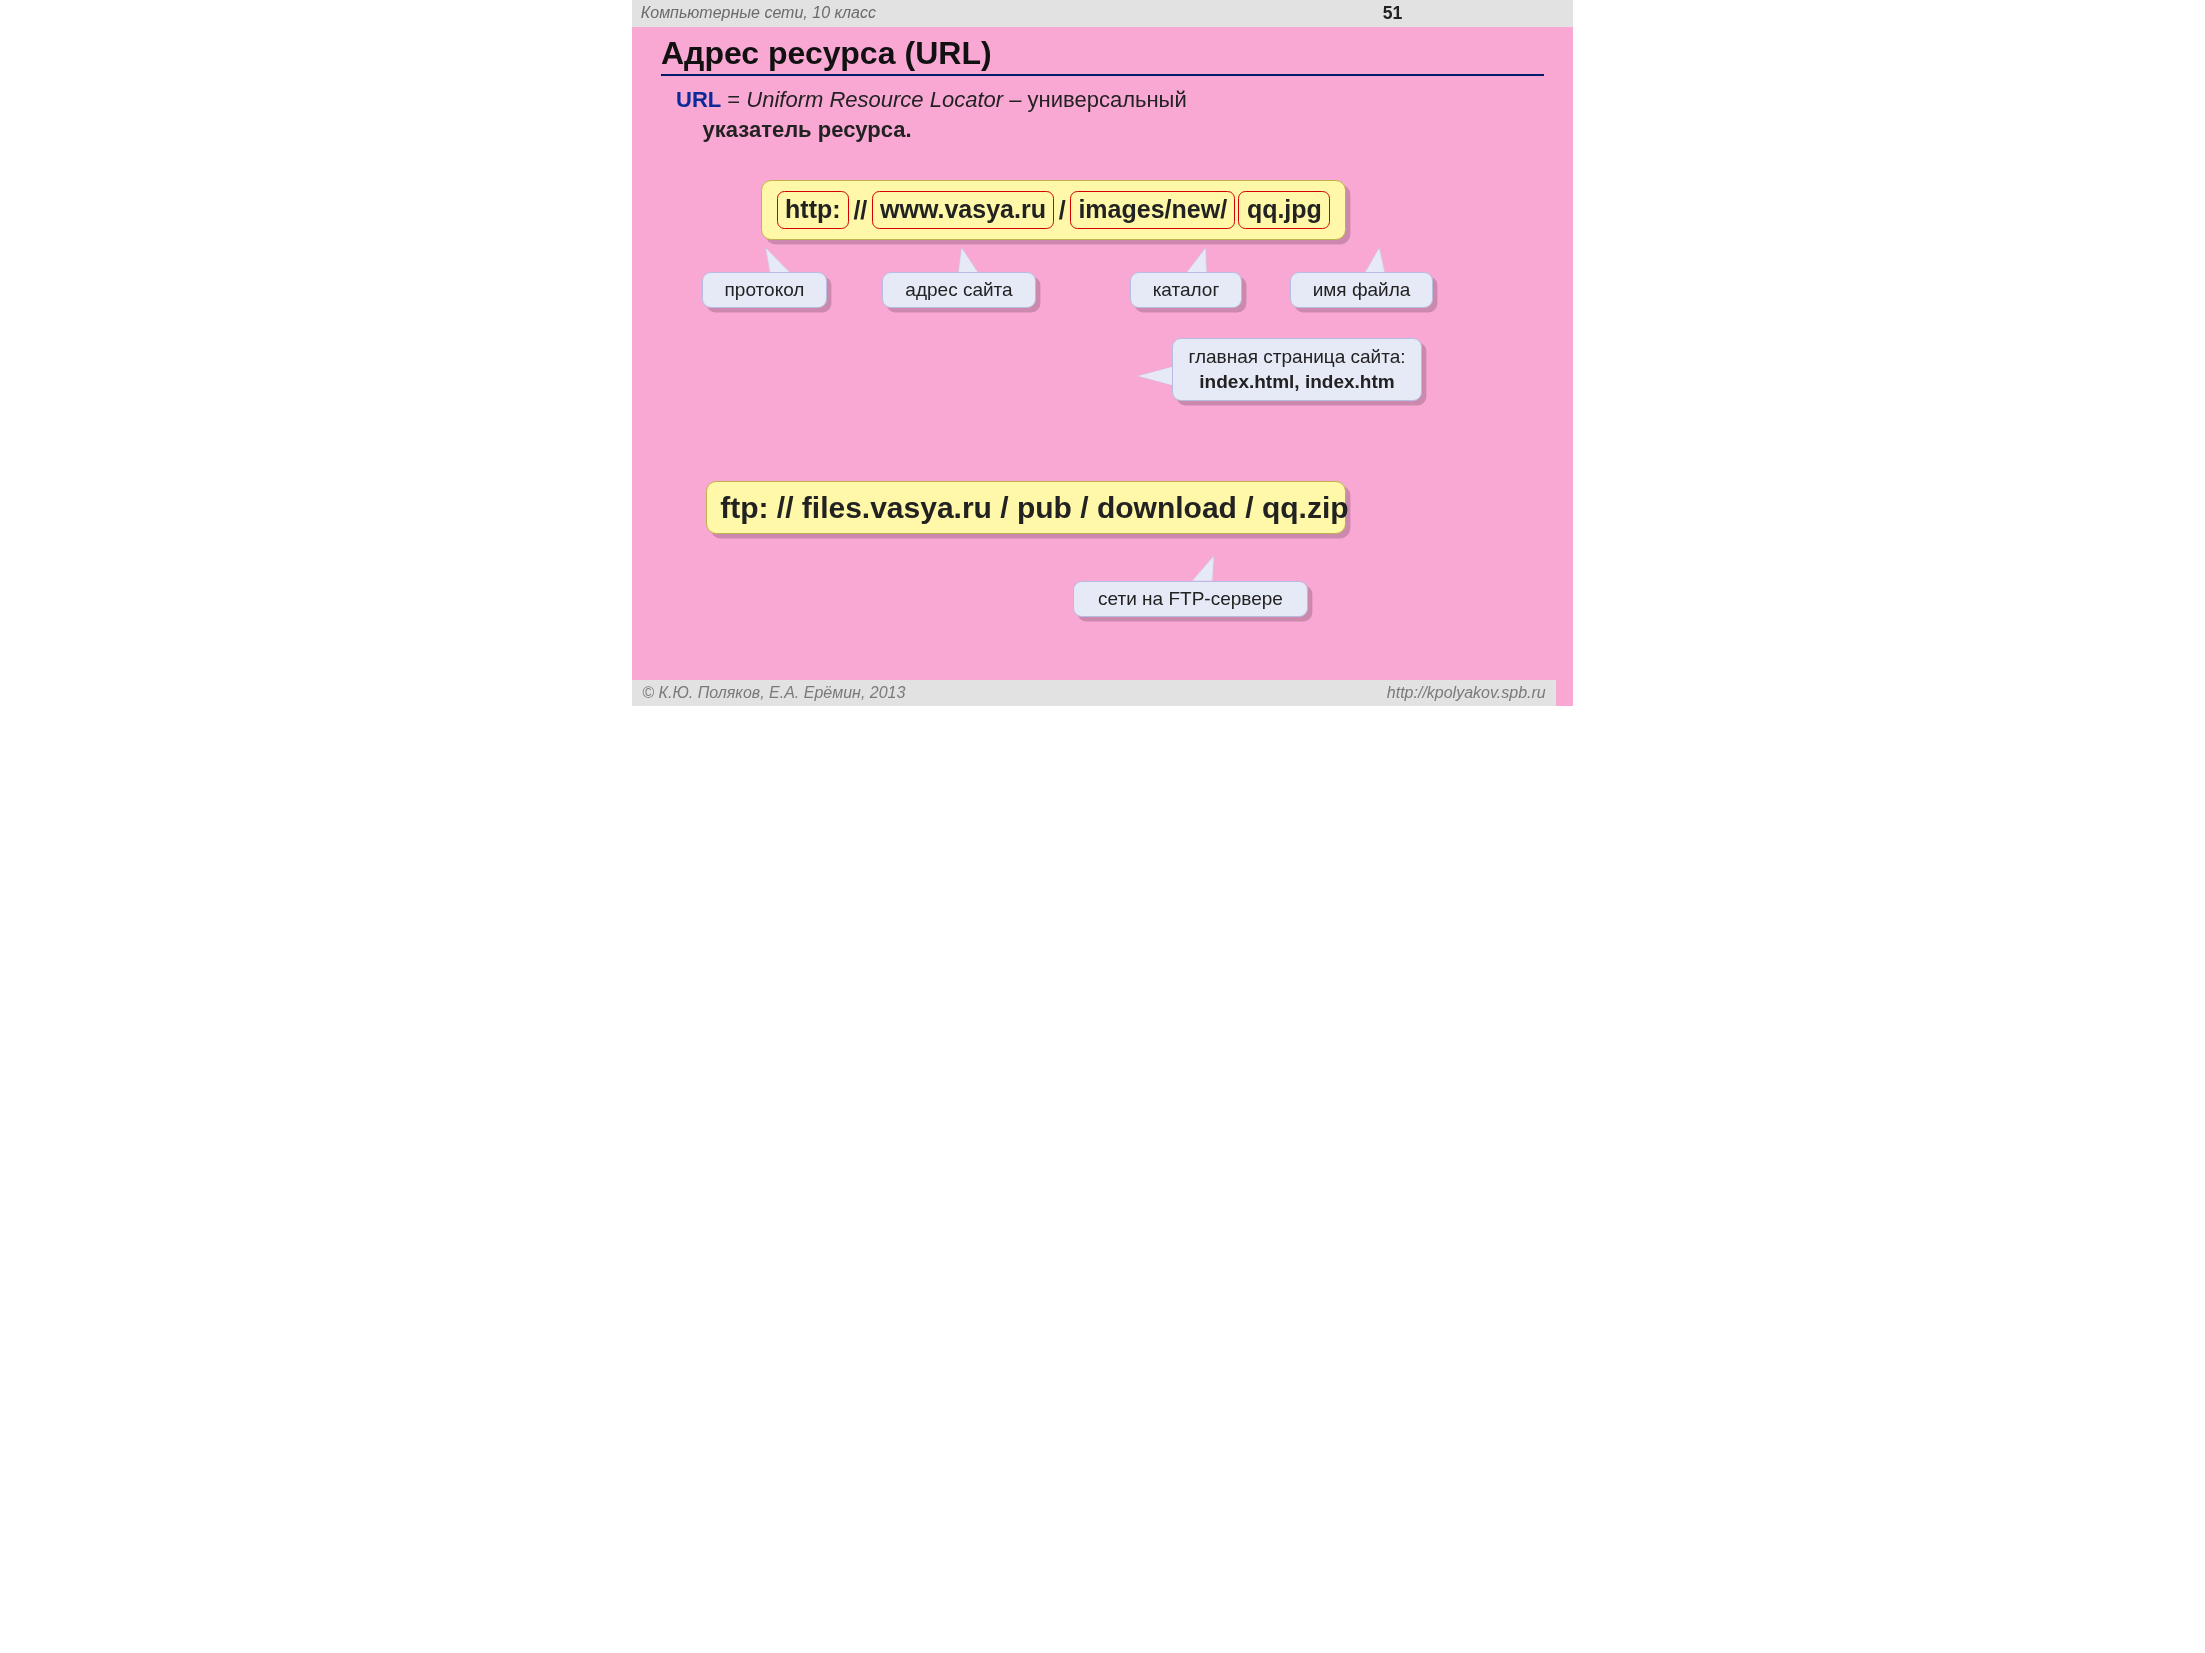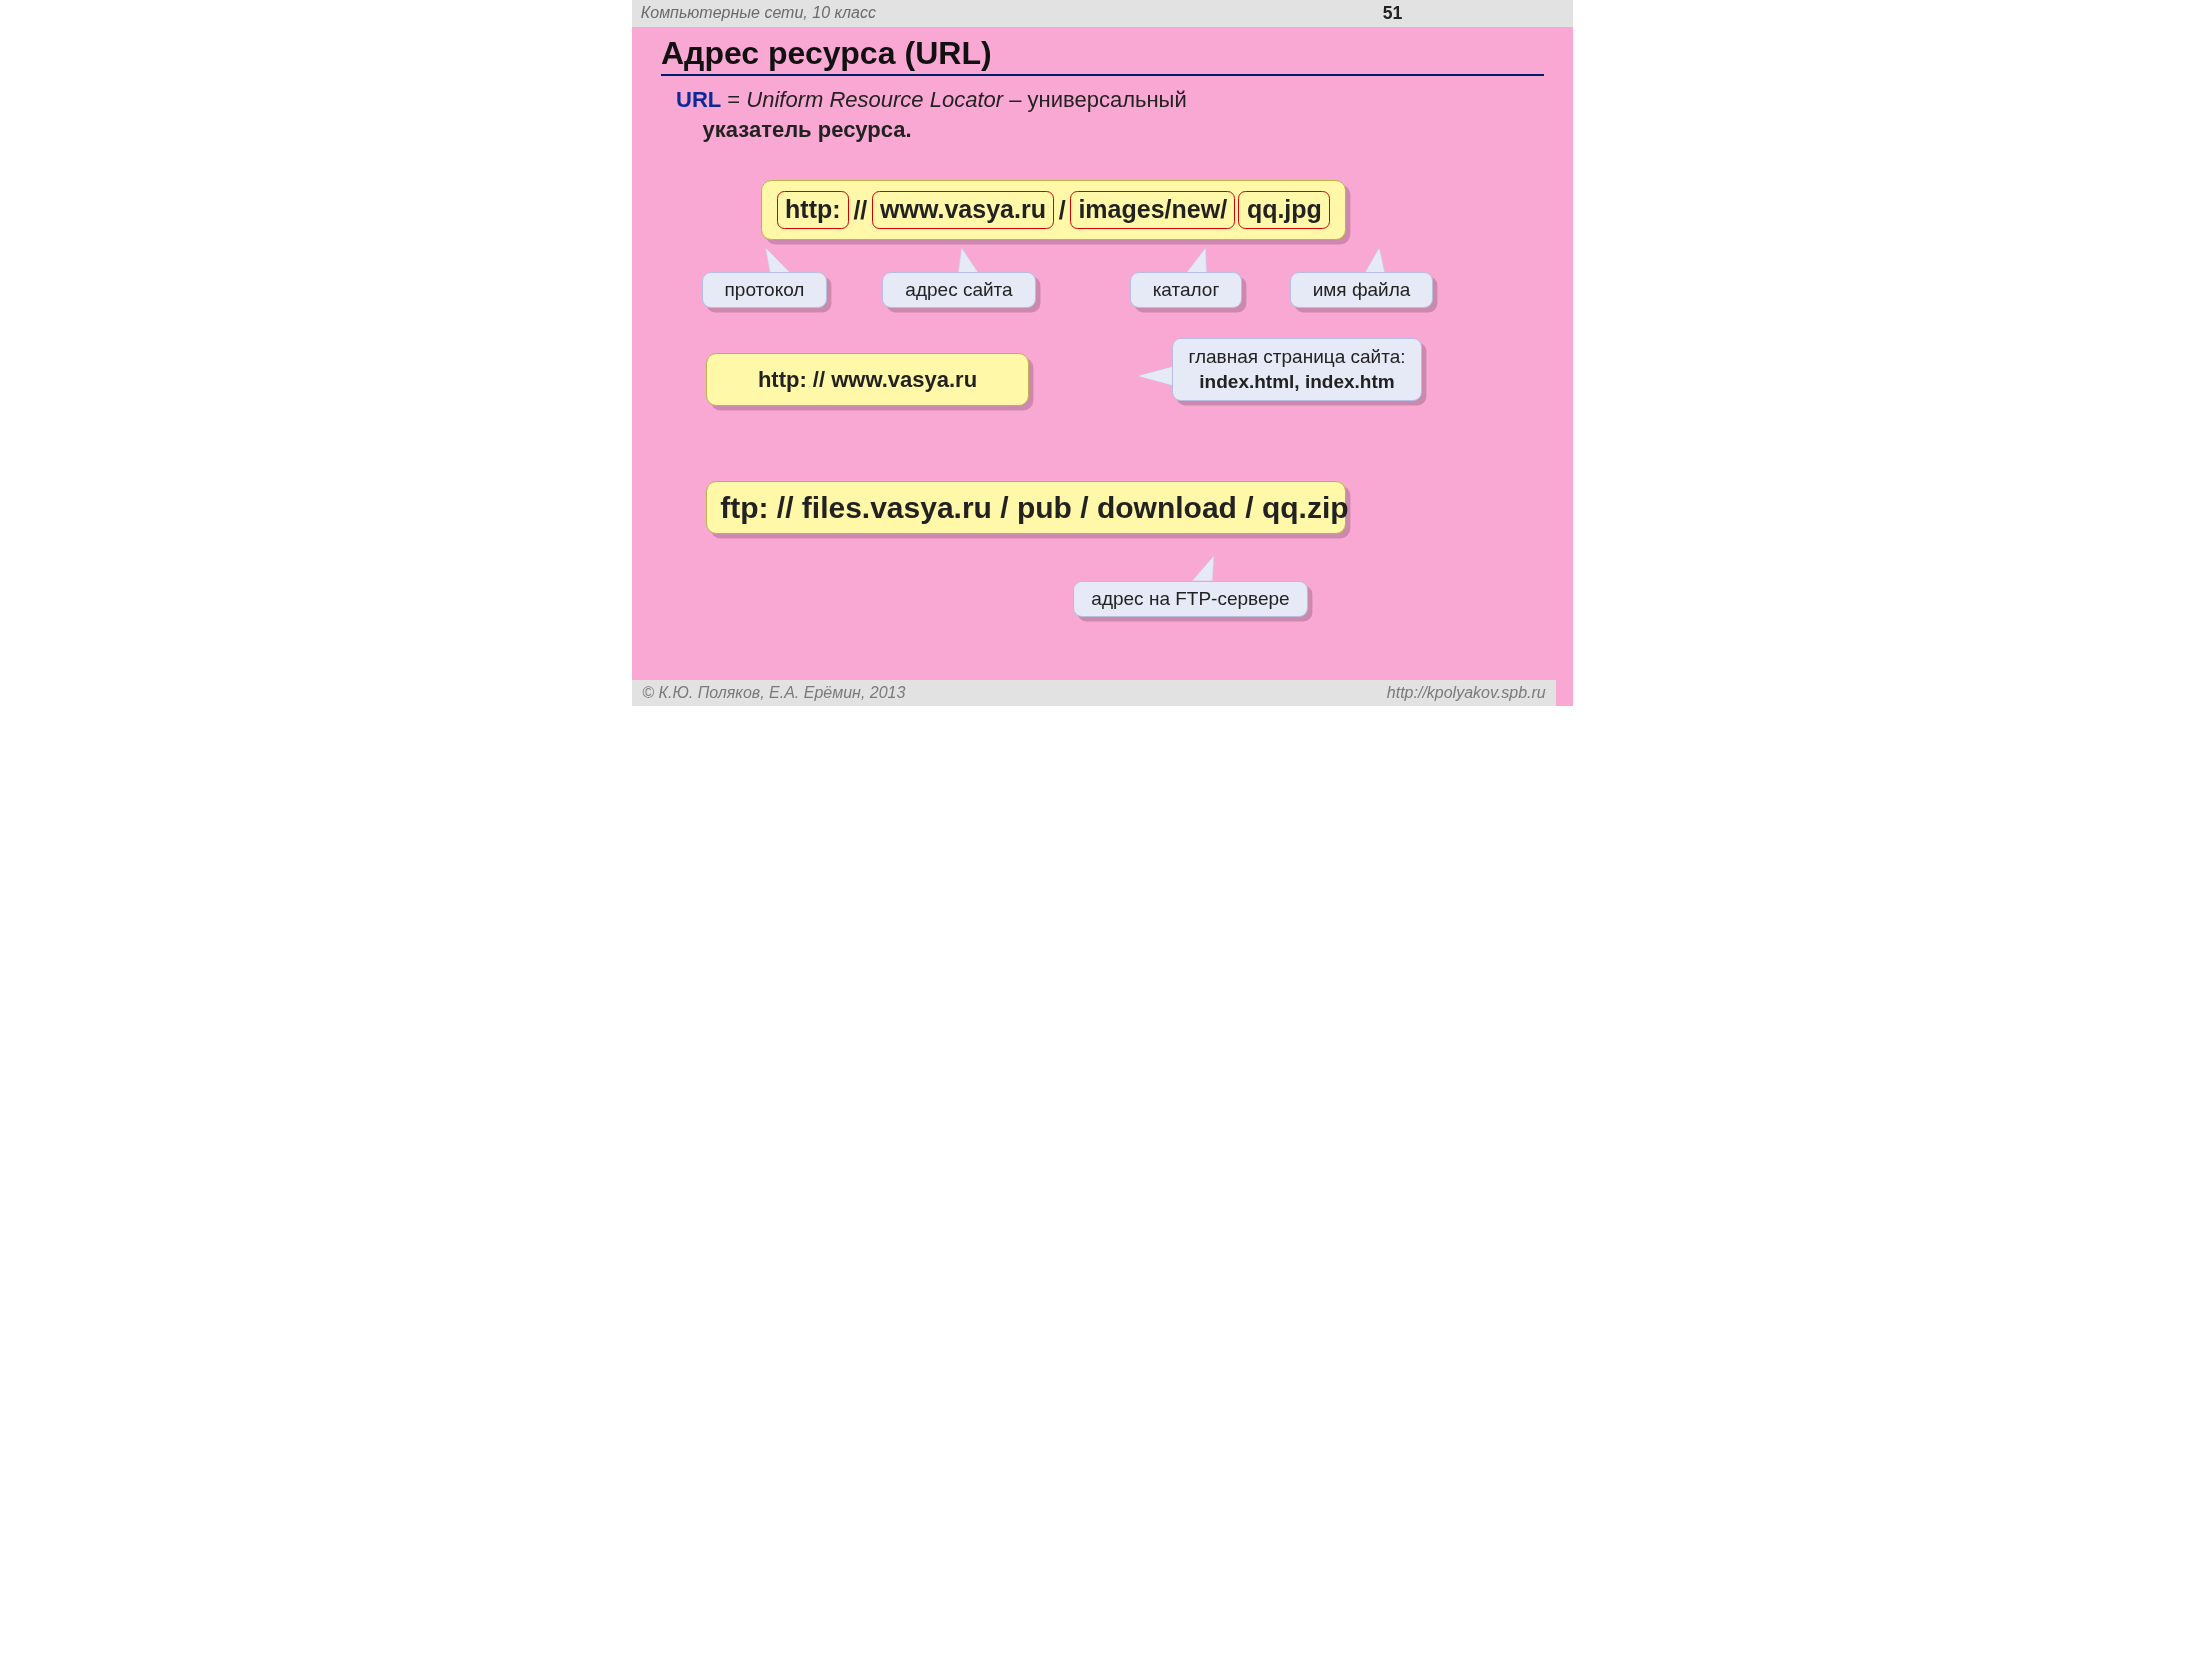--- a/index.html
+++ b/index.html
@@ -195,30 +195,29 @@
   <div class="tail tail-down t-protocol"></div>
   <div class="tail tail-down t-site"></div>
   <div class="tail tail-down t-folder"></div>
   <div class="tail tail-down t-file"></div>
 
   <div class="callout c-protocol">протокол</div>
   <div class="callout c-site">адрес сайта</div>
   <div class="callout c-folder">каталог</div>
   <div class="callout c-file">имя файла</div>
 
-  <div class="ybox url2">http: // www.vasya.ru</div>
   <div class="tail tail-left t-index"></div>
   <div class="callout big c-index">
     <div>главная страница сайта:</div>
     <div class="bold">index.html, index.htm</div>
   </div>
 
   <div class="ybox url3">ftp: // files.vasya.ru / pub / download / qq.zip</div>
   <div class="tail tail-down t-ftp"></div>
-  <div class="callout c-ftp">адрес на FTP-сервере</div>
+  <div class="callout c-ftp">сети на FTP-сервере</div>
 
   <div class="footer">
     <div>© К.Ю. Поляков, Е.А. Ерёмин, 2013</div>
     <div>http://kpolyakov.spb.ru</div>
   </div>
 
 </div>
 
 
 </body></html>

